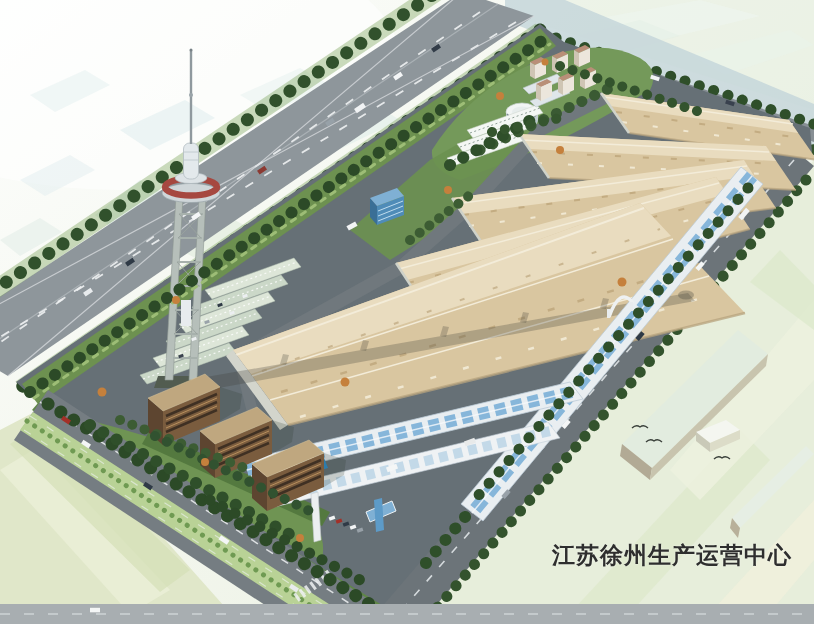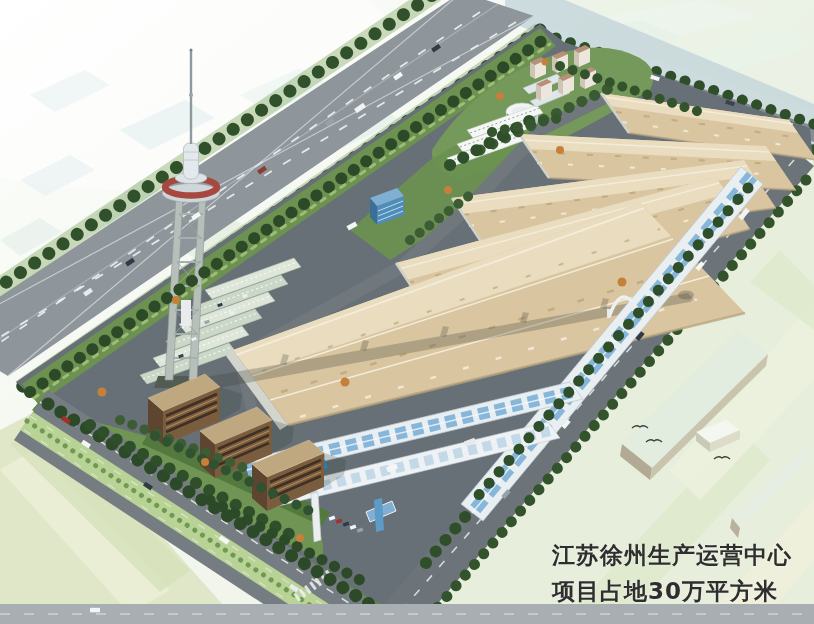--- a/index.html
+++ b/index.html
@@ -1,19 +1,19 @@
 <!DOCTYPE html>
 <html><head>
 <meta charset="utf-8">
 <style>
   html,body{margin:0;padding:0;background:#ffffff;}
   .stage{position:relative;width:814px;height:624px;overflow:hidden;
          font-family:"DejaVu Sans","Liberation Sans",sans-serif;}
   .stage svg{position:absolute;left:0;top:0;}
-  .caption{position:absolute;top:537px;right:22px;text-align:left;
+  .caption{position:absolute;top:537px;right:22px;text-align:right;
            font-weight:bold;font-size:23px;line-height:36px;color:#2e2e2e;
            letter-spacing:1px;text-shadow:0 0 2px rgba(255,255,255,.6);}
   .caption span{display:block;}
 </style>
 </head>
 <body>
 
 <div class="stage">
 <svg width="814" height="624" viewBox="0 0 814 624">
   <defs>
@@ -463,15 +463,14 @@
 
   <g stroke="#3c423c" stroke-width="1.3" fill="none">
     <path d="M632,428 q4,-4 8,-1 q4,-3 8,1"></path>
     <path d="M646,442 q4,-4 8,-1 q4,-3 8,1"></path>
     <path d="M714,459 q4,-4 8,-1 q4,-3 8,1"></path>
   </g>
 </svg>
 
 <div class="caption">
   <span>江苏徐州生产运营中心</span>
-  <span>项目占地30万平方米</span>
 </div>
 </div>
 
 </body></html>

